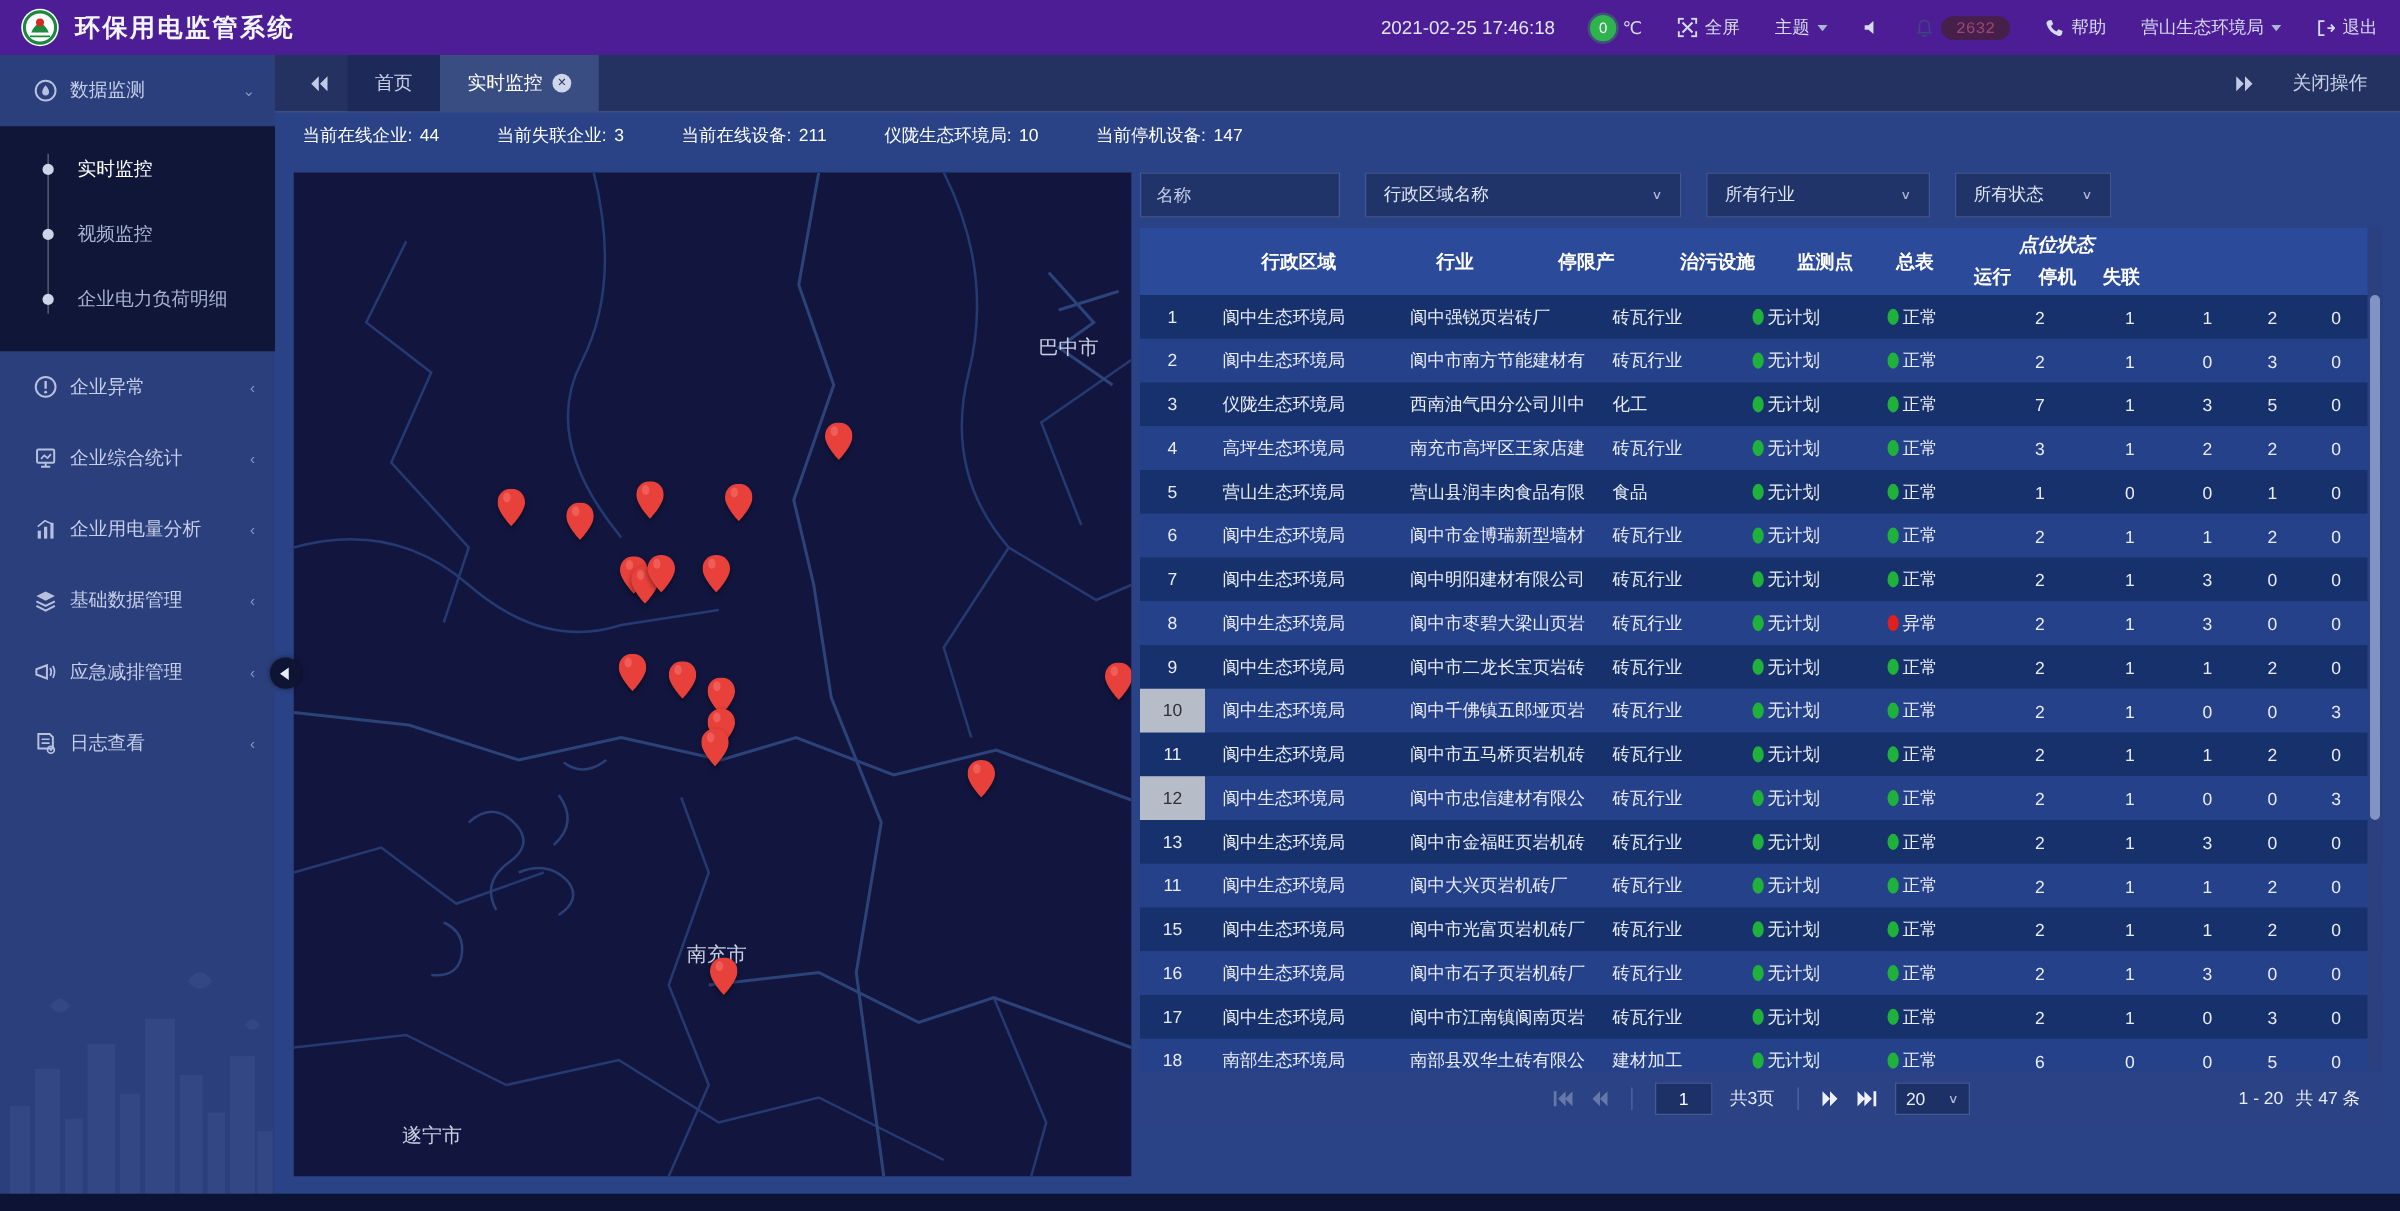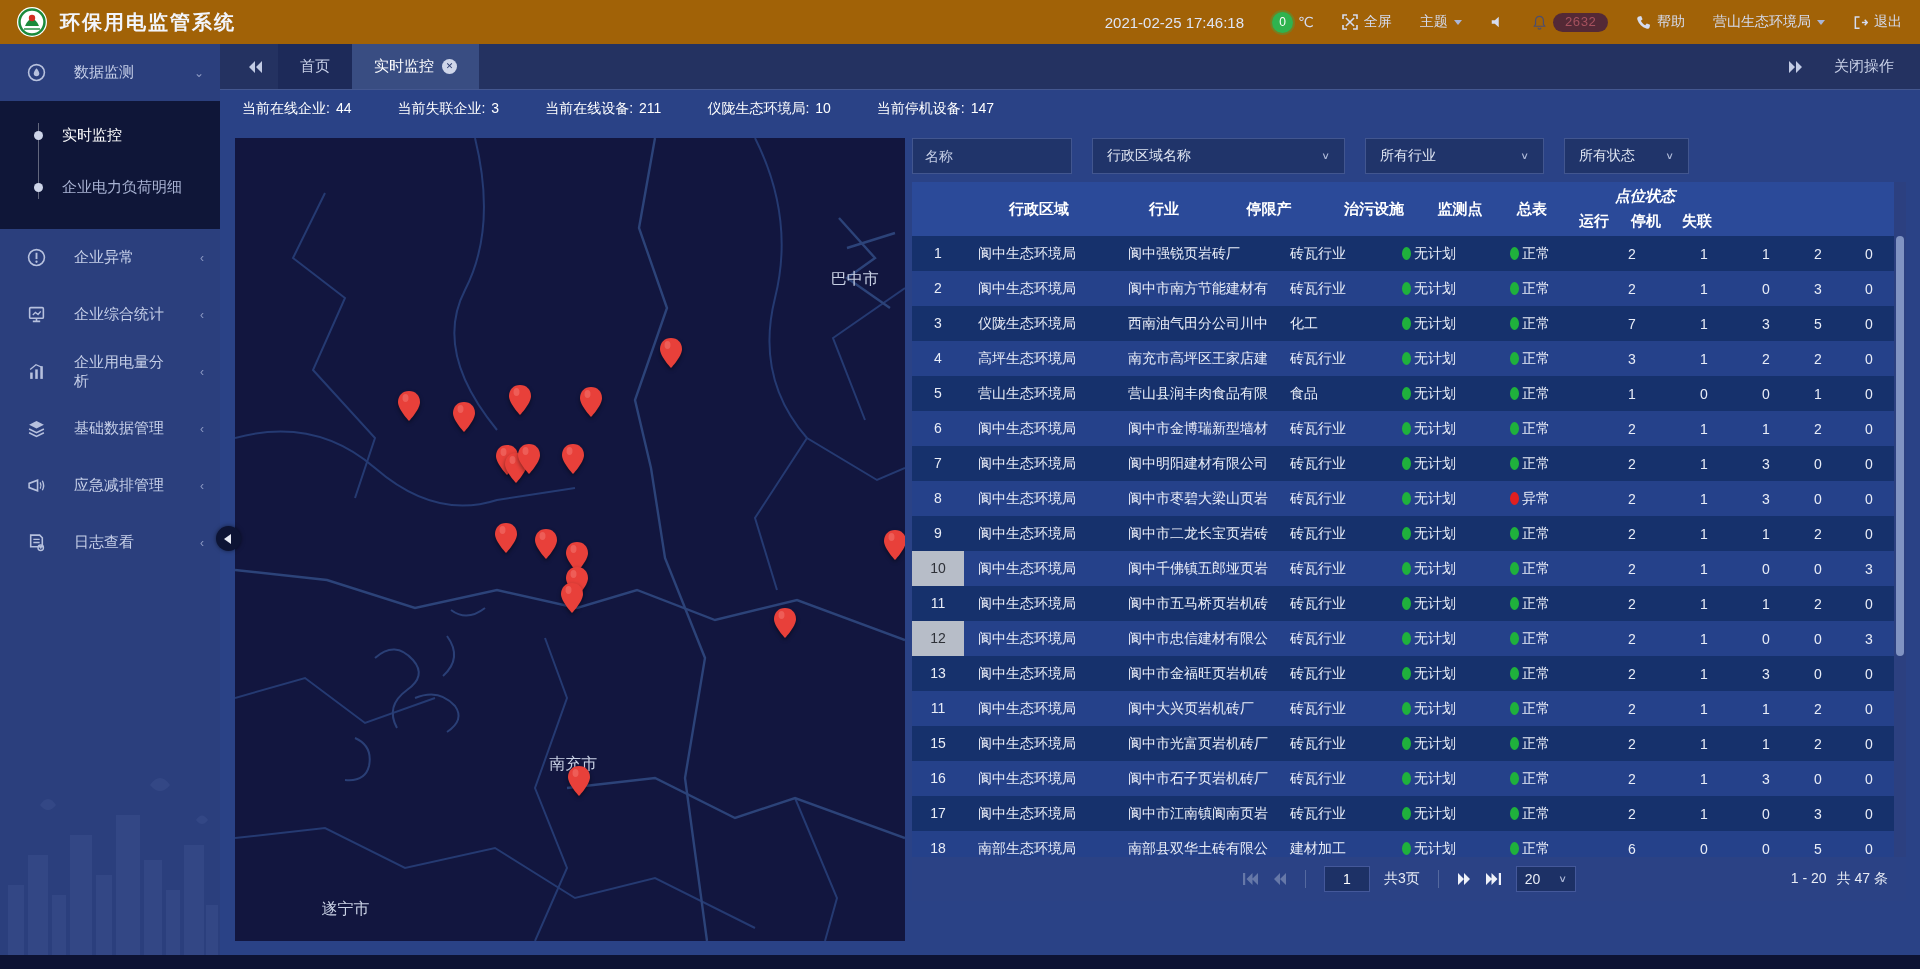--- a/index.html
+++ b/index.html
@@ -2,21 +2,21 @@
 <html><head>
 <meta charset="utf-8">
 <style>
   * { margin:0; padding:0; box-sizing:border-box; }
   html,body { background:#0d1334; }
   .app { width:1920px; height:969px; position:relative; overflow:hidden;
          font-family:"Liberation Sans","DejaVu Sans",sans-serif; color:#e8ecf5;
          display:flex; flex-direction:column; }
 
   
-  .topbar { height:44px; background:#a16207; display:flex; align-items:center;
+  .topbar { height:44px; background:#4c1d95; display:flex; align-items:center;
             padding:0 18px 0 16px; flex:0 0 auto; }
   .logo { width:32px; height:32px; flex:0 0 auto; }
   .app-title { font-size:20px; font-weight:bold; margin-left:12px; letter-spacing:2px; color:#f2f5fc; }
   .topbar-right { margin-left:auto; display:flex; align-items:center; gap:28px; font-size:14px; color:#d5dcf0; }
   .datetime { font-size:15px; color:#dfe5f4; }
   .temp { display:flex; align-items:center; gap:5px; }
   .temp-badge { width:21px; height:21px; border-radius:50%; background:#2fb34f; color:#fff;
                 font-size:12px; display:flex; align-items:center; justify-content:center;
                 box-shadow:0 0 0 2px rgba(47,179,79,.35); }
   .tb-item { display:flex; align-items:center; gap:6px; cursor:pointer; white-space:nowrap; }
@@ -25,21 +25,21 @@
                 border-top:5px solid #aab6d8; display:inline-block; }
   .notif { display:flex; align-items:center; gap:6px; opacity:.85; }
   .notif-badge { background:#47203f; color:#a84f6e; border-radius:11px; padding:2px 12px; font-size:13px;font-family:Liberation Mono, monospace; }
   .bell { color:#3e4b80; }
 
   
   .main { flex:1 1 auto; display:flex; min-height:0; }
 
   
   .sidebar { width:220px; background:#2b3f7d; position:relative; flex:0 0 auto; color:#c6cfe8; overflow:hidden; }
-  .menu-item { height:57px; display:flex; align-items:center; gap:28px; padding:0 16px 0 27px;
+  .menu-item { height:57px; display:flex; align-items:center; gap:10px; padding:0 16px 0 27px;
                font-size:15px; cursor:pointer; }
   .menu-item .mi-icon { width:19px; height:19px; color:#b7c1de; flex:0 0 auto; }
   .menu-item .chev { margin-left:auto; color:#8c99c2; font-size:12px; }
   .submenu { background:#0f1638; position:relative; padding:8px 0 16px 0; }
   .submenu::before { content:""; position:absolute; left:38px; top:22px; bottom:30px; width:1px;
                      background:rgba(255,255,255,.35); }
   .submenu-item { height:52px; display:flex; align-items:center; padding-left:62px; position:relative;
                   font-size:15px; color:#a9b3d3; cursor:pointer; }
   .submenu-item::before { content:""; position:absolute; left:34px; top:50%; margin-top:-4px;
                           width:9px; height:9px; border-radius:50%; background:#cdd4e8; }
@@ -205,20 +205,23 @@
         <svg class="mi-icon" viewBox="0 0 18 18">
           <circle cx="9" cy="9" r="7.5" fill="none" stroke="currentColor" stroke-width="1.5"></circle>
           <path d="M9 5 C7.2 7.2 6.4 8.6 6.4 10 a2.6 2.6 0 0 0 5.2 0 C11.6 8.6 10.8 7.2 9 5 Z" fill="currentColor"></path>
         </svg>
         <span>数据监测</span>
         <span class="chev">⌄</span>
       </div>
       <div class="submenu">
         <div class="submenu-item active">
           <span>实时监控</span>
+        </div>
+        <div class="submenu-item">
+          <span>视频监控</span>
         </div>
         <div class="submenu-item">
           <span>企业电力负荷明细</span>
         </div>
       </div>
       <div class="menu-item">
         <svg class="mi-icon" viewBox="0 0 18 18">
           <circle cx="9" cy="9" r="7.5" fill="none" stroke="currentColor" stroke-width="1.5"></circle>
           <path d="M9 4.5 V10.5" stroke="currentColor" stroke-width="1.8"></path>
           <circle cx="9" cy="13" r="1.1" fill="currentColor"></circle>

